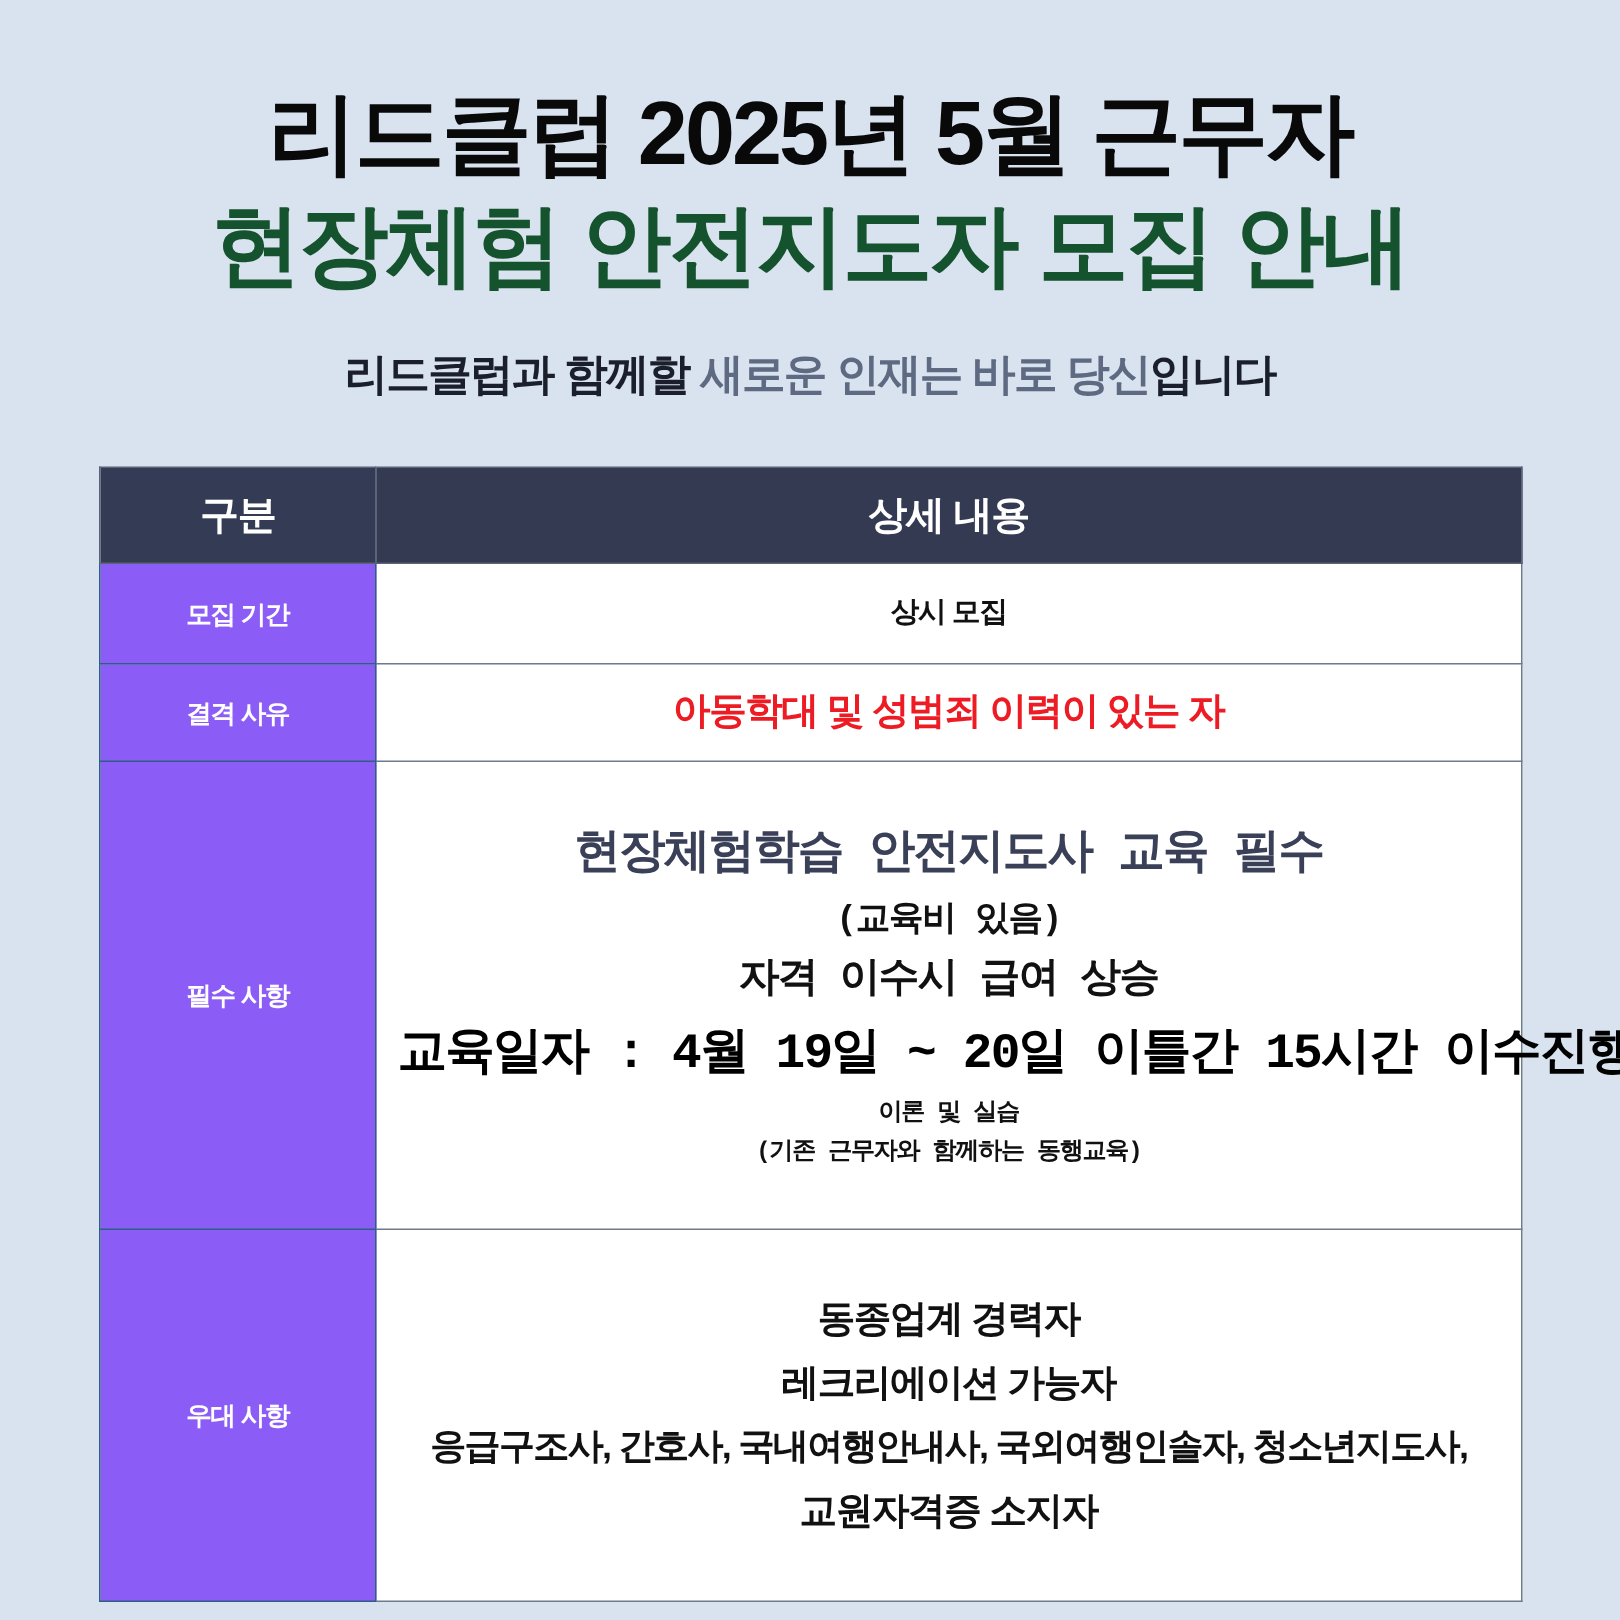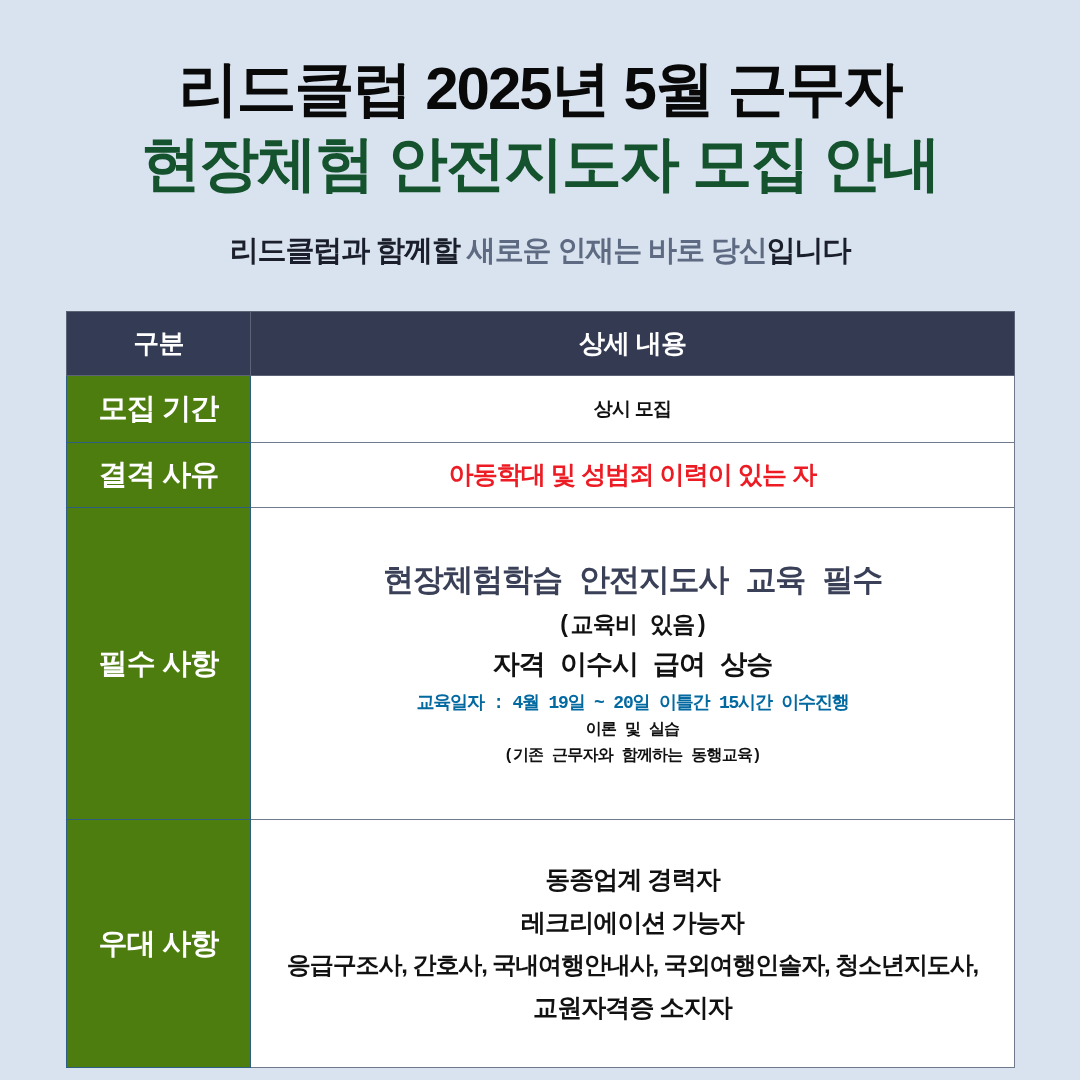--- a/index.html
+++ b/index.html
@@ -90,23 +90,23 @@
     font-weight: 700;
     letter-spacing: -0.8px;
     height: 64px;
     border-color: #5b6377;
   }
   thead th.head-label   { background: #343b54; }
   thead th.head-content { background: #333a52; }
 
   
   td.label-cell {
-    background: #4d7c0f;
+    background: #8b5cf6;
     color: #ffffff;
-    font-size: 29px;
+    font-size: 17px;
     font-weight: 700;
     letter-spacing: -0.8px;
     border-color: #2f5e85;
   }
 
   
   td.content-cell {
     background: #ffffff;
     color: #111111;
     font-size: 25px;
@@ -159,22 +159,22 @@
     font-weight: 700;
     letter-spacing: -0.8px;
   }
   .ln-bold {
     color: #111111;
     font-size: 27px;
     font-weight: 800;
     letter-spacing: -1.0px;
   }
   .ln-bold-wide {
-    color: #0369a1;
-    font-size: 18px;
+    color: #000000;
+    font-size: 33px;
     font-weight: 800;
     letter-spacing: -1.2px;
     white-space: nowrap;
   }
   .ln-reg {
     color: #111111;
     font-size: 16px;
     font-weight: 700;
     letter-spacing: -0.8px;
   }

